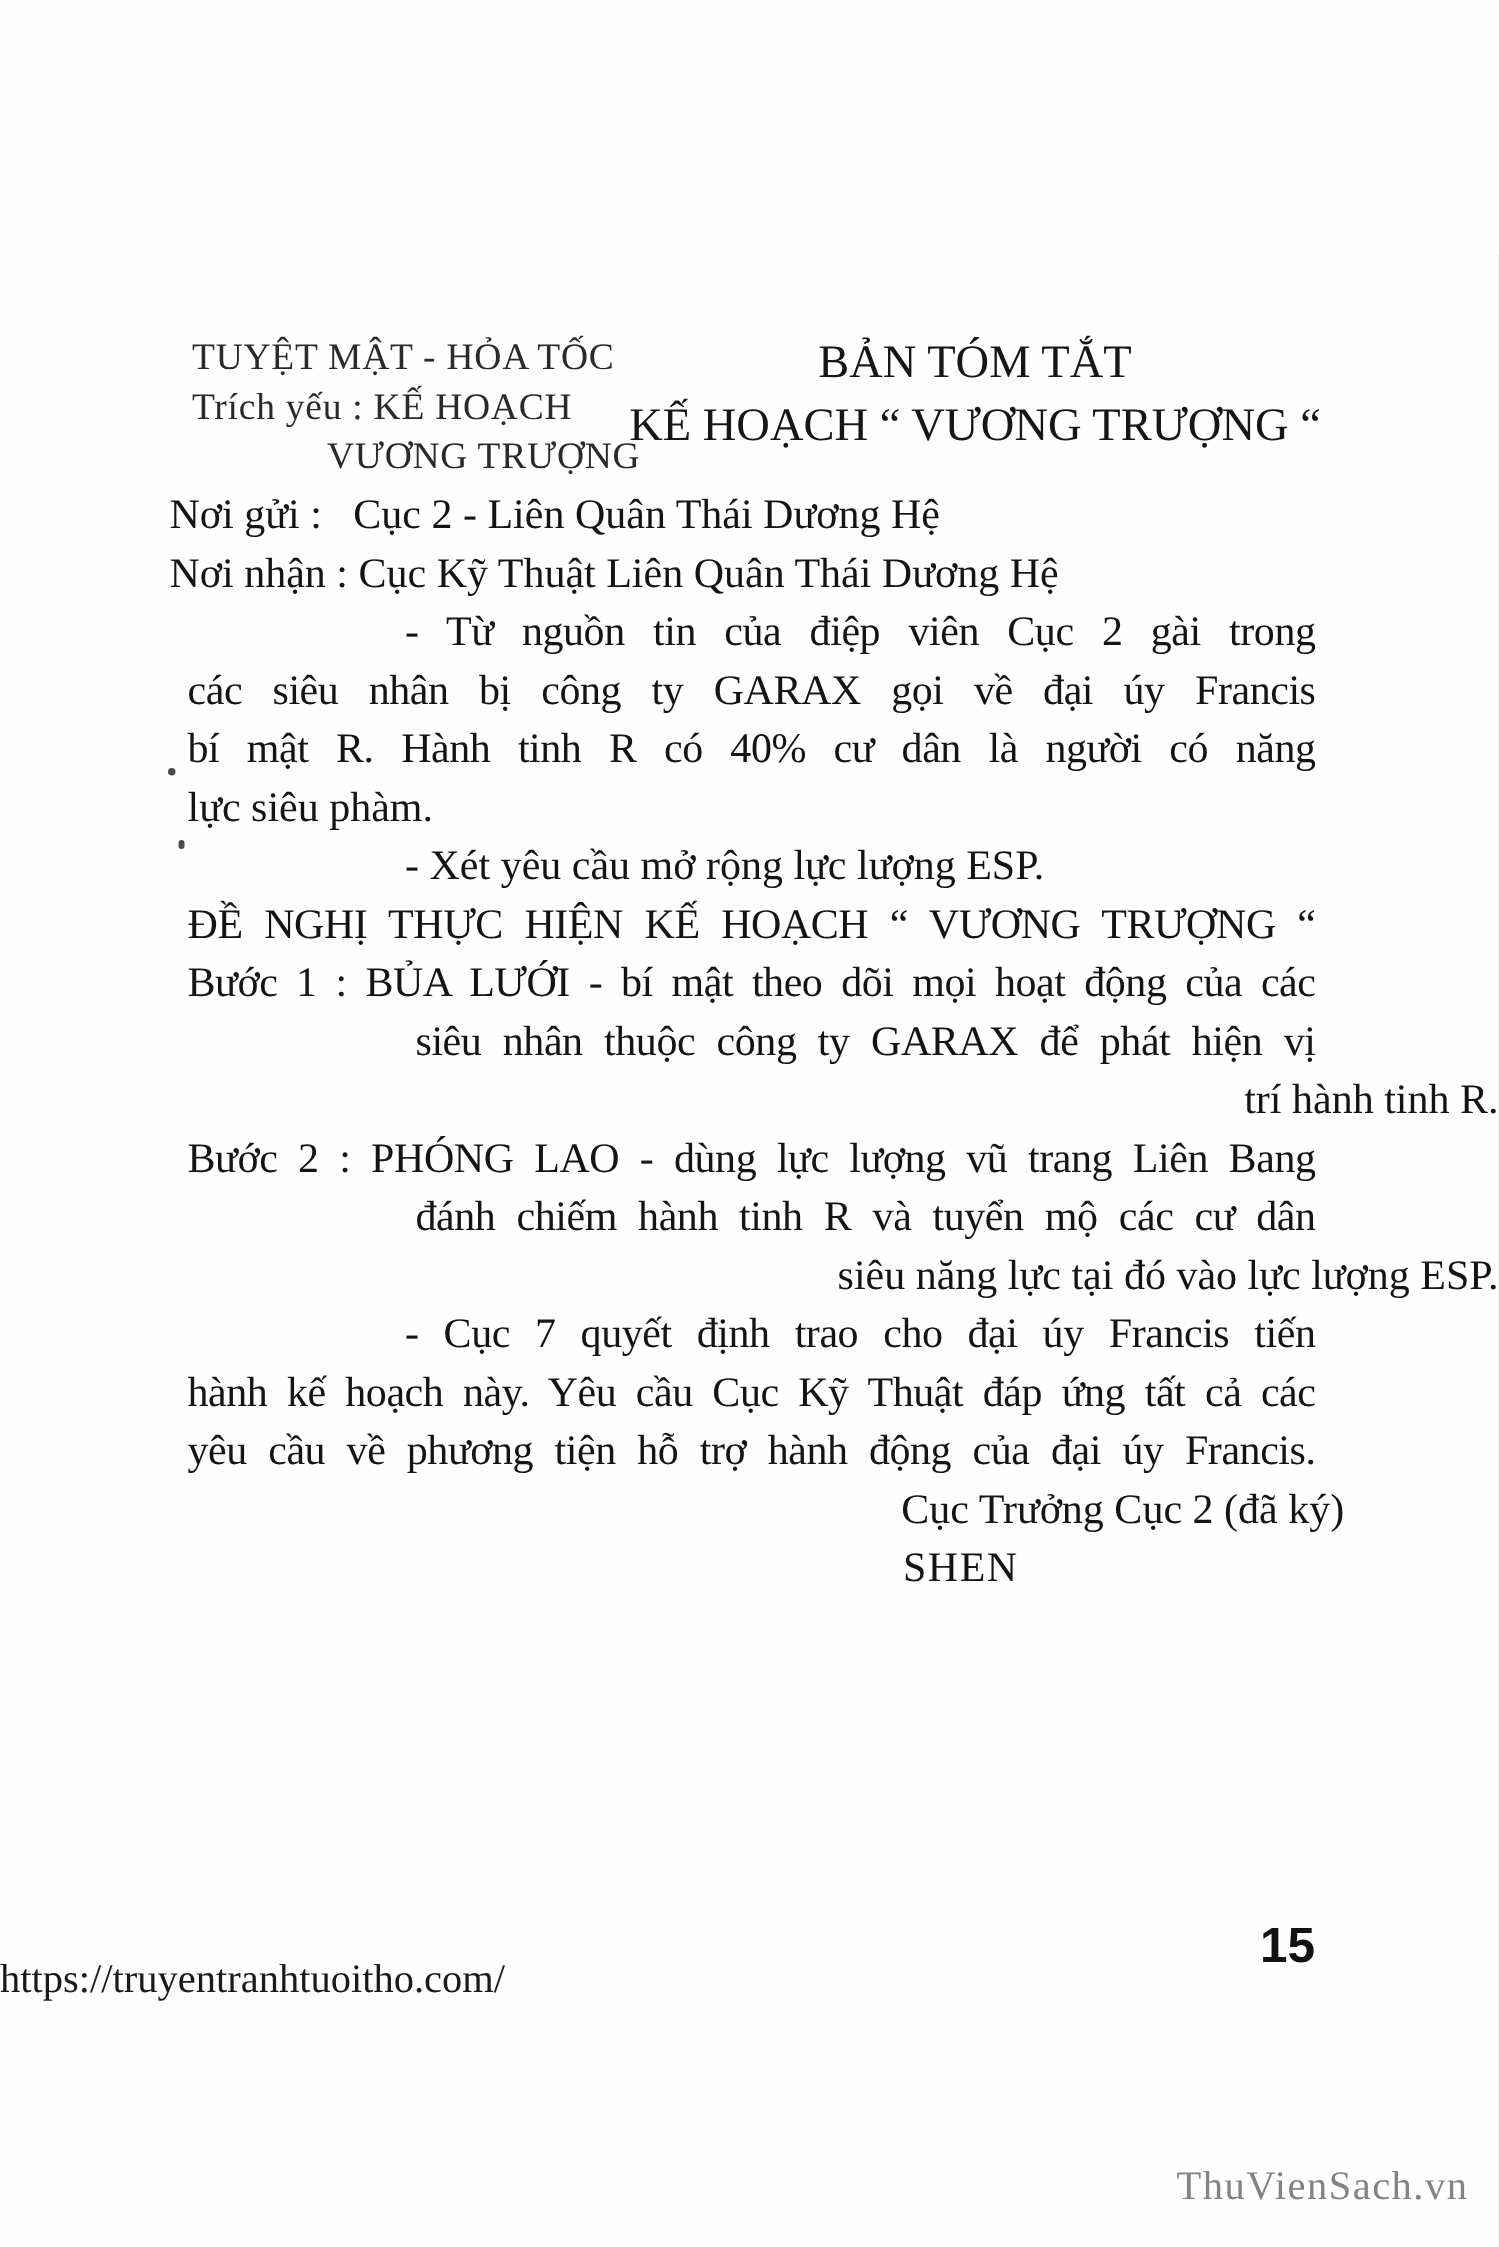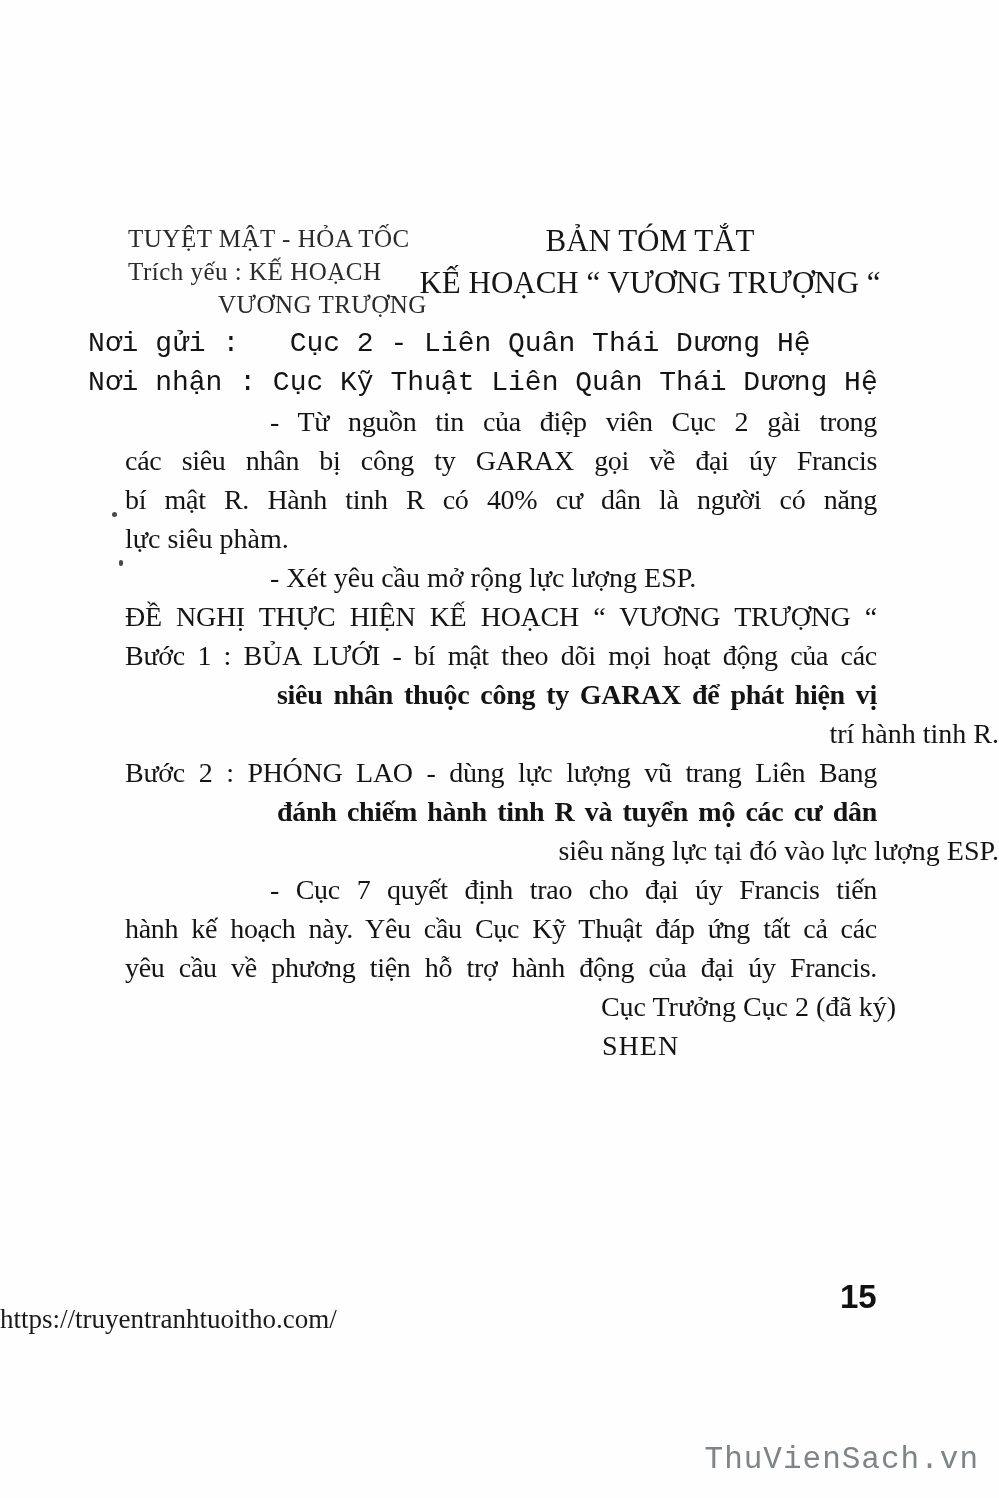--- a/index.html
+++ b/index.html
@@ -41,33 +41,33 @@
   .doc-body {
     position: absolute;
     left: 0;
     top: 324px;
     width: 999px;
     font-size: 28px;
     line-height: 39px;
     color: #141414;
   }
   .line { height: 39px; overflow: hidden; white-space: nowrap; }
-  .m-a    { margin-left: 88px; font-family: Liberation Mono, monospace; }
+  .m-a    { margin-left: 113px; }
   .m-base { margin-left: 125px; }
   .m-dash { margin-left: 270px; }
   .m-hang { margin-left: 277px; text-align: right; }
   .fill {
     white-space: normal;
     text-align: justify;
     text-align-last: justify;
     letter-spacing: -0.3px;
   }
   .m-base.fill { width: 752px; }
   .m-dash.fill { width: 607px; }
-  .m-hang.fill { width: 600px; font-weight: bold; }
+  .m-hang.fill { width: 600px; }
   .sig  { margin-left: 498px; text-align: center; }
   .shen { margin-left: 602px; letter-spacing: 1px; }
 
   
   .dot {
     position: absolute;
     width: 5px;
     height: 5px;
     border-radius: 50%;
     background: #4a4a4a;
@@ -90,22 +90,22 @@
     left: 0;
     top: 1304px;
     font-family: Liberation Serif, serif;
     font-size: 27px;
     color: #1a1a1a;
   }
   .wm-site {
     position: absolute;
     right: 20px;
     top: 1442px;
-    font-family: Liberation Mono, monospace;
-    font-size: 31px;
+    font-family: Liberation Serif, serif;
+    font-size: 27px;
     font-weight: normal;
     letter-spacing: 1px;
     color: #7f8487;
     text-align: center;
   }
 </style>
 </head>
 <body>
 
 <div class="page">

